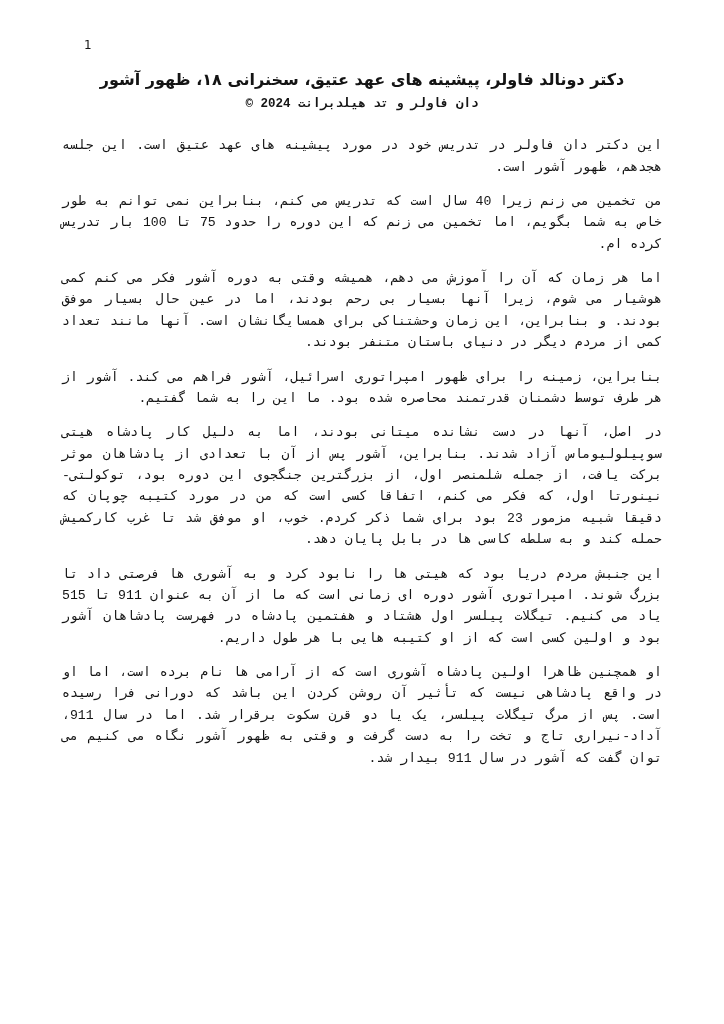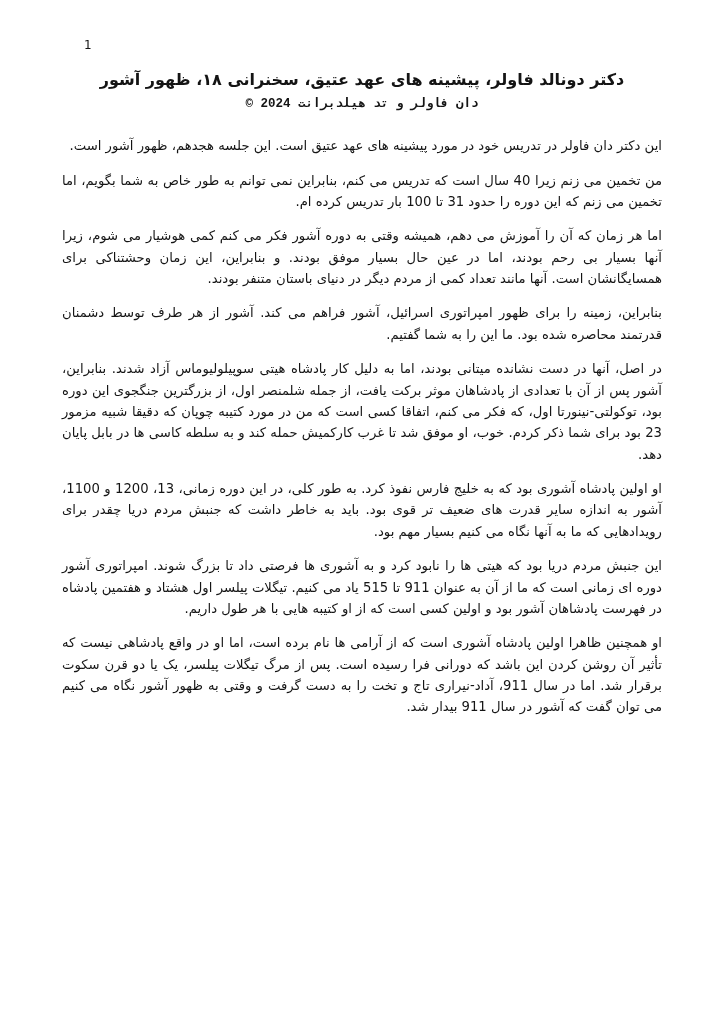--- a/index.html
+++ b/index.html
@@ -41,37 +41,37 @@
     font-size: 12.5px;
     font-weight: bold;
     margin: 0 0 24px 0;
     font-family: Liberation Mono, monospace;
   }
   .doc-body p {
     font-size: 13.2px;
     line-height: 1.62;
     text-align: justify;
     margin: 0 0 13px 0;
+    font-family: Liberation Mono, monospace;
   }
 </style>
 </head>
 <body>
 
 <div class="page">
 
   <div class="page-number">1</div>
 
   <h1 class="doc-title">دکتر دونالد فاولر، پیشینه های عهد عتیق، سخنرانی ۱۸، ظهور آشور</h1>
 
   <div class="copyright">© 2024 دان فاولر و تد هیلدبرانت</div>
 
   <div class="doc-body">
     <p>این دکتر دان فاولر در تدریس خود در مورد پیشینه های عهد عتیق است. این جلسه هجدهم، ظهور آشور است.</p>
-    <p>من تخمین می زنم زیرا 40 سال است که تدریس می کنم، بنابراین نمی توانم به طور خاص به شما بگویم، اما تخمین می زنم که این دوره را حدود 31 تا 100 بار تدریس کرده ام.</p>
+    <p>من تخمین می زنم زیرا 40 سال است که تدریس می کنم، بنابراین نمی توانم به طور خاص به شما بگویم، اما تخمین می زنم که این دوره را حدود 75 تا 100 بار تدریس کرده ام.</p>
     <p>اما هر زمان که آن را آموزش می دهم، همیشه وقتی به دوره آشور فکر می کنم کمی هوشیار می شوم، زیرا آنها بسیار بی رحم بودند، اما در عین حال بسیار موفق بودند. و بنابراین، این زمان وحشتناکی برای همسایگانشان است. آنها مانند تعداد کمی از مردم دیگر در دنیای باستان متنفر بودند.</p>
     <p>بنابراین، زمینه را برای ظهور امپراتوری اسرائیل، آشور فراهم می کند. آشور از هر طرف توسط دشمنان قدرتمند محاصره شده بود. ما این را به شما گفتیم.</p>
     <p>در اصل، آنها در دست نشانده میتانی بودند، اما به دلیل کار پادشاه هیتی سوپیلولیوماس آزاد شدند. بنابراین، آشور پس از آن با تعدادی از پادشاهان موثر برکت یافت، از جمله شلمنصر اول، از بزرگترین جنگجوی این دوره بود، توکولتی-نینورتا اول، که فکر می کنم، اتفاقا کسی است که من در مورد کتیبه چوپان که دقیقا شبیه مزمور 23 بود برای شما ذکر کردم. خوب، او موفق شد تا غرب کارکمیش حمله کند و به سلطه کاسی ها در بابل پایان دهد.</p>
-    <p>او اولین پادشاه آشوری بود که به خلیج فارس نفوذ کرد. به طور کلی، در این دوره زمانی، 13، 1200 و 1100، آشور به اندازه سایر قدرت های ضعیف تر قوی بود. باید به خاطر داشت که جنبش مردم دریا چقدر برای رویدادهایی که ما به آنها نگاه می کنیم بسیار مهم بود.</p>
     <p>این جنبش مردم دریا بود که هیتی ها را نابود کرد و به آشوری ها فرصتی داد تا بزرگ شوند. امپراتوری آشور دوره ای زمانی است که ما از آن به عنوان 911 تا 515 یاد می کنیم. تیگلات پیلسر اول هشتاد و هفتمین پادشاه در فهرست پادشاهان آشور بود و اولین کسی است که از او کتیبه هایی با هر طول داریم.</p>
     <p>او همچنین ظاهرا اولین پادشاه آشوری است که از آرامی ها نام برده است، اما او در واقع پادشاهی نیست که تأثیر آن روشن کردن این باشد که دورانی فرا رسیده است. پس از مرگ تیگلات پیلسر، یک یا دو قرن سکوت برقرار شد. اما در سال 911، آداد-نیراری تاج و تخت را به دست گرفت و وقتی به ظهور آشور نگاه می کنیم می توان گفت که آشور در سال 911 بیدار شد.</p>
   </div>
 
 </div>
 
 </body></html>

